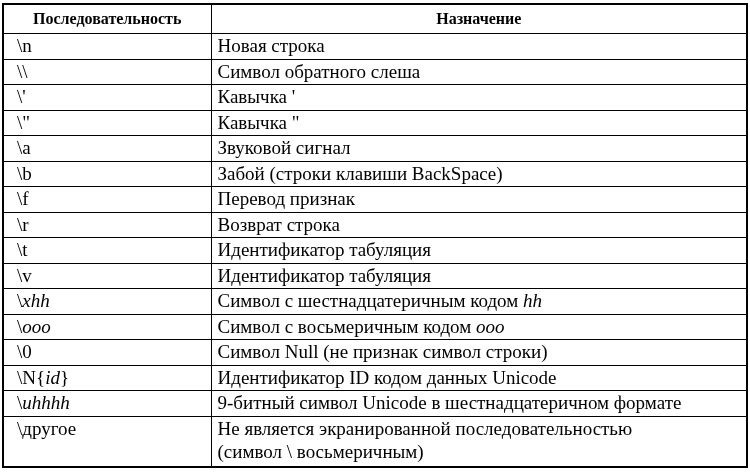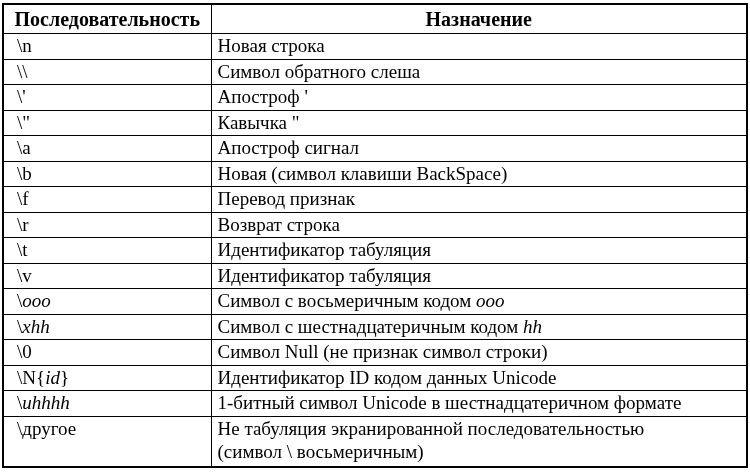--- a/index.html
+++ b/index.html
@@ -28,21 +28,21 @@
     table-layout: fixed;
     border: 2px solid #000000;
   }
   .esc-table th,
   .esc-table td {
     border: 1px solid #000000;
     overflow: hidden;
     white-space: normal;
   }
   .esc-table th {
-    font-size: 20px;
+    font-size: 16px;
     font-weight: bold;
     text-align: center;
     height: 26px;
     padding: 1px 2px;
     vertical-align: middle;
   }
   .esc-table td {
     font-size: 19px;
     line-height: 23px;
     height: 23px;
@@ -75,69 +75,69 @@
         <tr>
           <td class="seq"><span>\n</span></td>
           <td class="purpose"><span>Новая строка</span></td>
         </tr>
         <tr>
           <td class="seq"><span>\\</span></td>
           <td class="purpose"><span>Символ обратного слеша</span></td>
         </tr>
         <tr>
           <td class="seq"><span>\'</span></td>
-          <td class="purpose"><span>Апостроф '</span></td>
+          <td class="purpose"><span>Кавычка '</span></td>
         </tr>
         <tr>
           <td class="seq"><span>\"</span></td>
           <td class="purpose"><span>Кавычка "</span></td>
         </tr>
         <tr>
           <td class="seq"><span>\a</span></td>
-          <td class="purpose"><span>Апостроф сигнал</span></td>
+          <td class="purpose"><span>Звуковой сигнал</span></td>
         </tr>
         <tr>
           <td class="seq"><span>\b</span></td>
-          <td class="purpose"><span>Новая (символ клавиши BackSpace)</span></td>
+          <td class="purpose"><span>Забой (строки клавиши BackSpace)</span></td>
         </tr>
         <tr>
           <td class="seq"><span>\f</span></td>
           <td class="purpose"><span>Перевод признак</span></td>
         </tr>
         <tr>
           <td class="seq"><span>\r</span></td>
           <td class="purpose"><span>Возврат строка</span></td>
         </tr>
         <tr>
           <td class="seq"><span>\t</span></td>
           <td class="purpose"><span>Идентификатор табуляция</span></td>
         </tr>
         <tr>
           <td class="seq"><span>\v</span></td>
           <td class="purpose"><span>Идентификатор табуляция</span></td>
         </tr>
         <tr>
+          <td class="seq"><span>\</span><i>xhh</i></td>
+          <td class="purpose"><span>Символ с шестнадцатеричным кодом </span><i>hh</i></td>
+        </tr>
+        <tr>
           <td class="seq"><span>\</span><i>ooo</i></td>
           <td class="purpose"><span>Символ с восьмеричным кодом </span><i>ooo</i></td>
-        </tr>
-        <tr>
-          <td class="seq"><span>\</span><i>xhh</i></td>
-          <td class="purpose"><span>Символ с шестнадцатеричным кодом </span><i>hh</i></td>
         </tr>
         <tr>
           <td class="seq"><span>\0</span></td>
           <td class="purpose"><span>Символ Null (не признак символ строки)</span></td>
         </tr>
         <tr>
           <td class="seq"><span>\N{</span><i>id</i><span>}</span></td>
           <td class="purpose"><span>Идентификатор ID кодом данных Unicode</span></td>
         </tr>
         <tr>
           <td class="seq"><span>\</span><i>uhhhh</i></td>
-          <td class="purpose"><span>1-битный символ Unicode в шестнадцатеричном формате</span></td>
+          <td class="purpose"><span>9-битный символ Unicode в шестнадцатеричном формате</span></td>
         </tr>
         <tr>
           <td class="seq"><span>\другое</span></td>
-          <td class="purpose"><span>Не табуляция экранированной последовательностью</span><br><span>(символ \ восьмеричным)</span></td>
+          <td class="purpose"><span>Не является экранированной последовательностью</span><br><span>(символ \ восьмеричным)</span></td>
         </tr>
       </tbody>
   </table>
 </div>
 
 </body></html>

